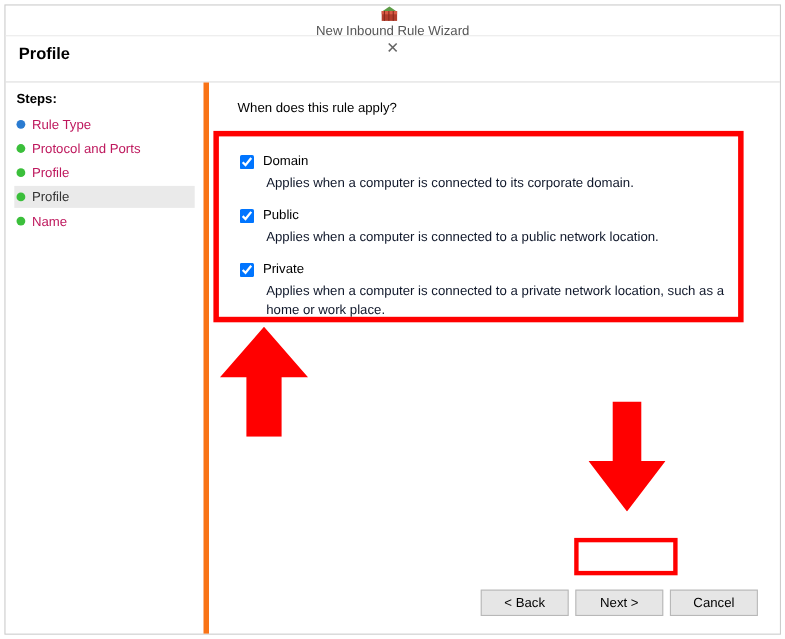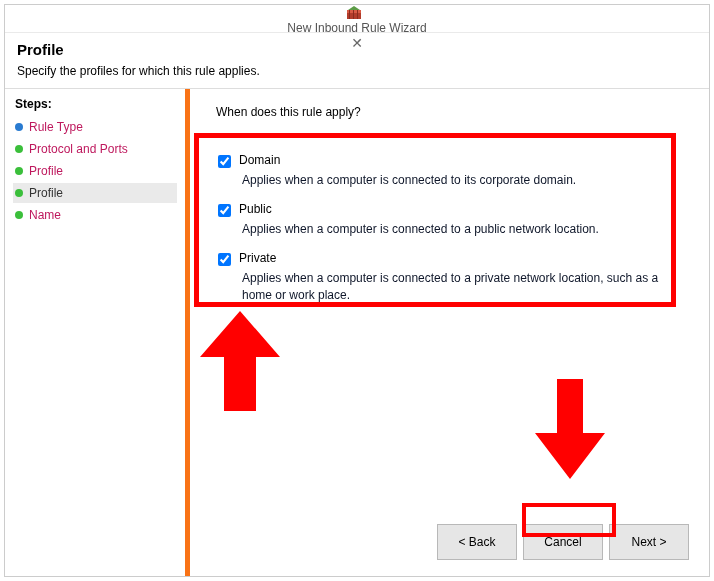--- a/index.html
+++ b/index.html
@@ -79,21 +79,21 @@
   .check-row input[type=checkbox]{ margin:2px 8px 0 0; }
   .check-title { font-weight:normal; }
   .check-desc { margin:4px 0 0 24px; color:#0f172a; line-height:1.35; }
   .buttons {
     margin-top:auto;
     display:flex; justify-content:flex-end;
     gap:6px;
     padding-bottom:2px;
   }
   button.win {
-    height:36px; min-width:80px;
+    height:24px; min-width:80px;
     background:#e6e6e6;
     border:1px solid #b8b8b8;
     font-family:inherit; font-size:12px;
     cursor:pointer;
   }
   
   .anno-box {
     position:absolute;
     border:5px solid #ff0000;
     pointer-events:none;
@@ -119,21 +119,20 @@
         <path d="M2 5 L8 1 L14 5 Z" fill="#5c9c46"></path>
       </svg>
     </span>
     <span>New Inbound Rule Wizard</span>
     <span class="spacer"></span>
     <span class="close">✕</span>
   </div>
 
   <div class="header">
     <h1>Profile</h1>
-    <p>Specify the profiles for which this rule applies.</p>
   </div>
 
   <div class="divider"></div>
 
   <div class="body">
     <div class="steps-panel">
       <div class="steps-heading">Steps:</div>
       <div id="steps-list">
           <div class="step-item">
             <span class="bullet blue"></span>
@@ -180,22 +179,22 @@
             <label>
               <input type="checkbox" checked="" style="">
               <span class="check-title">Private</span>
             </label>
             <div class="check-desc">Applies when a computer is connected to a private network location, such as a home or work place.</div>
           </div>
         </div>
 
       <div class="buttons">
         <button class="win">&lt; Back</button>
+        <button class="win" id="btn-next">Next &gt;</button>
         <button class="win">Cancel</button>
-        <button class="win" id="btn-next">Next &gt;</button>
       </div>
 
       <div class="anno-box" style="left:4px; top:44px; width:482px; height:174px;"></div>
 
       <div class="anno-arrow" style="left:10px; top:222px; width:80px; height:100px;">
         <svg viewBox="0 0 80 100" width="80" height="100">
           <polygon points="40,0 80,46 56,46 56,100 24,100 24,46 0,46" fill="#ff0000"></polygon>
         </svg>
       </div>
 

